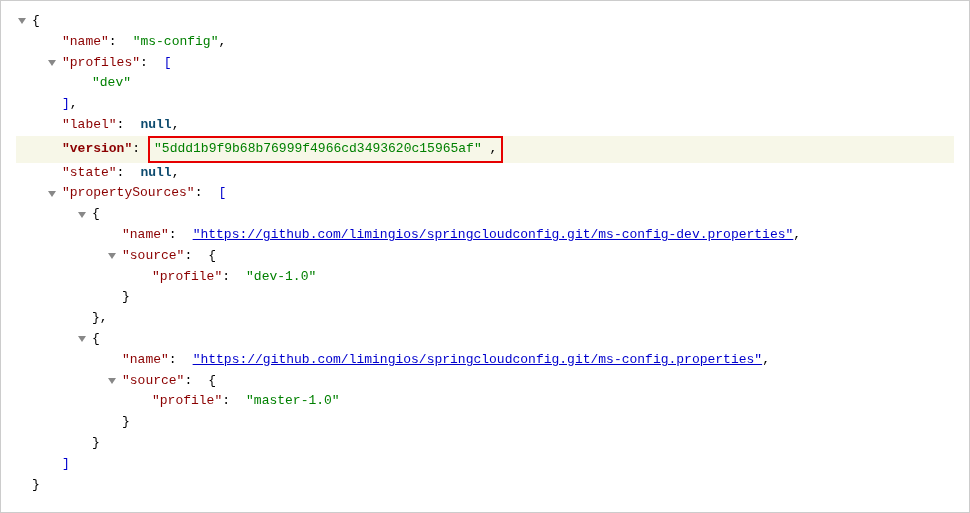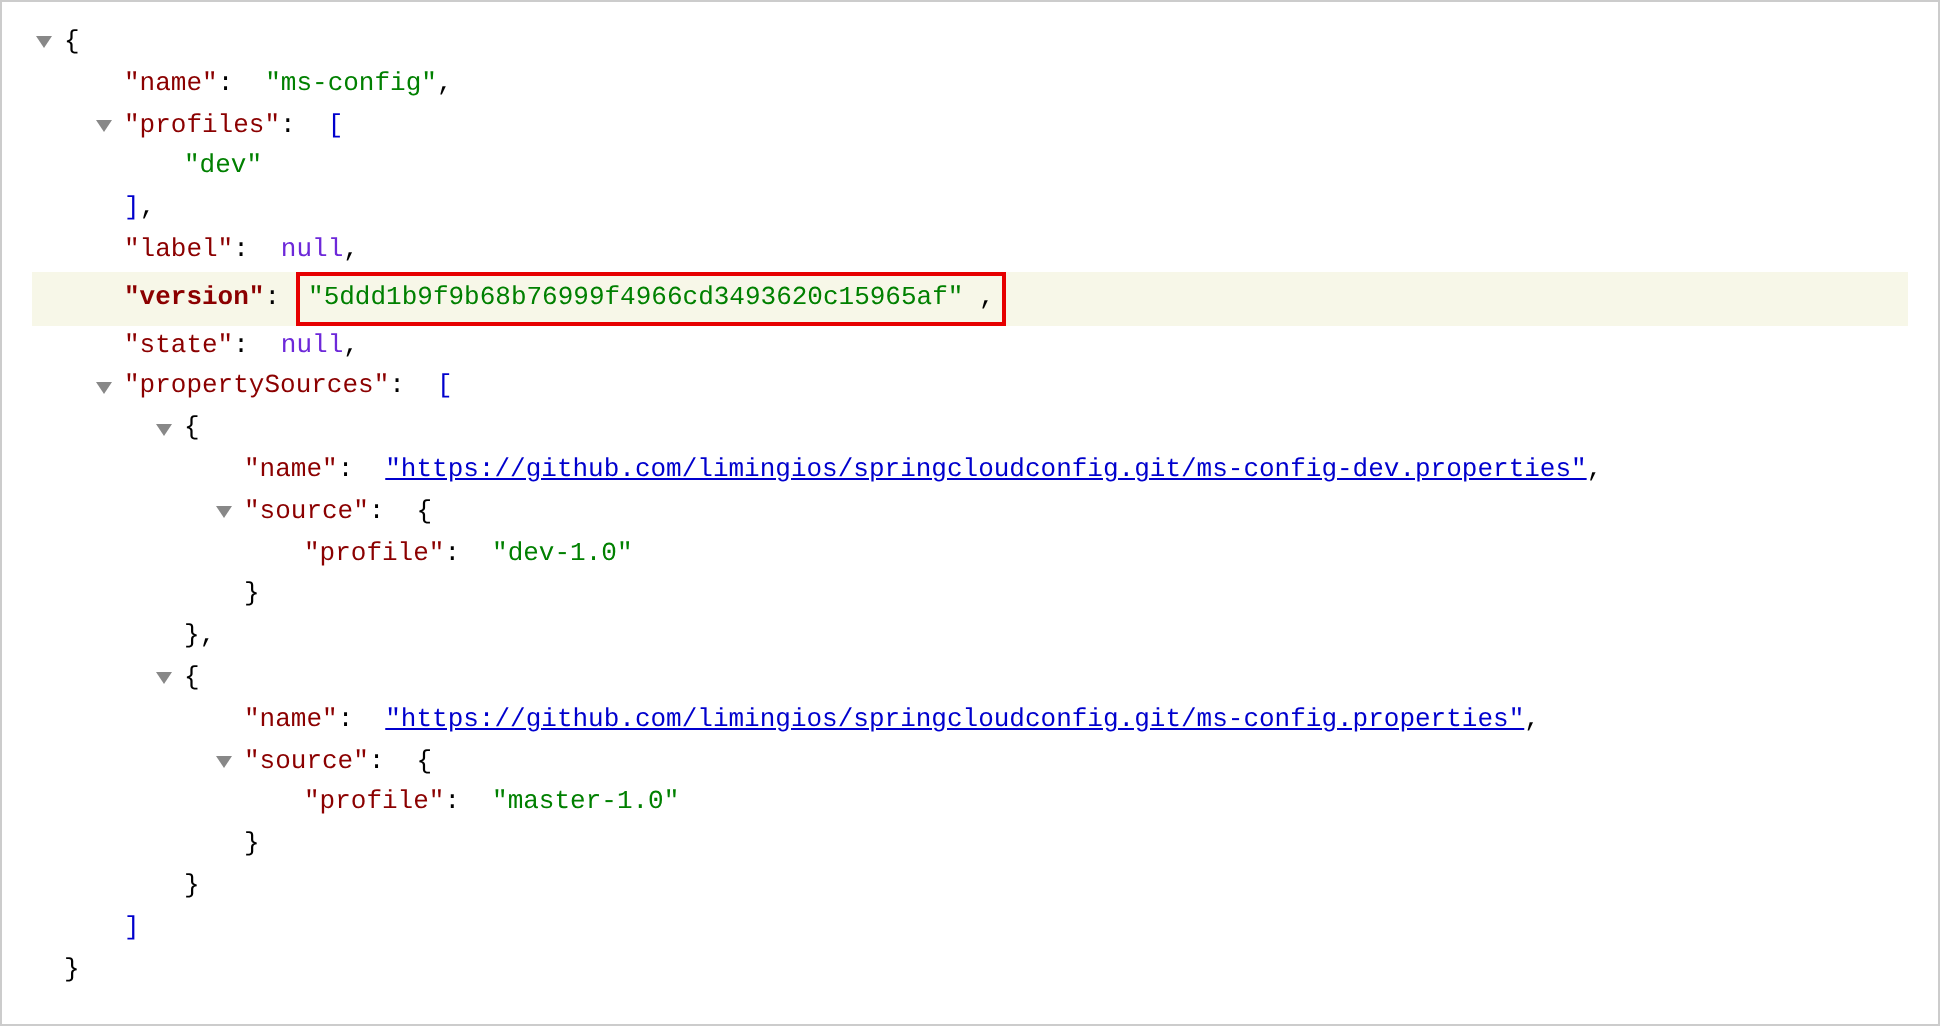--- a/index.html
+++ b/index.html
@@ -49,21 +49,22 @@
     .key {
       color: #8b0000;
     }
     .key.bold {
       font-weight: bold;
     }
     .str {
       color: #008000;
     }
     .null {
-      color: #6d28d9;
+      color: #0c4a6e;
+      font-weight: bold;
     }
     .punct {
       color: #000;
     }
     .bracket {
       color: #0000cd;
     }
     .link {
       color: #0000cd;
       text-decoration: underline;

